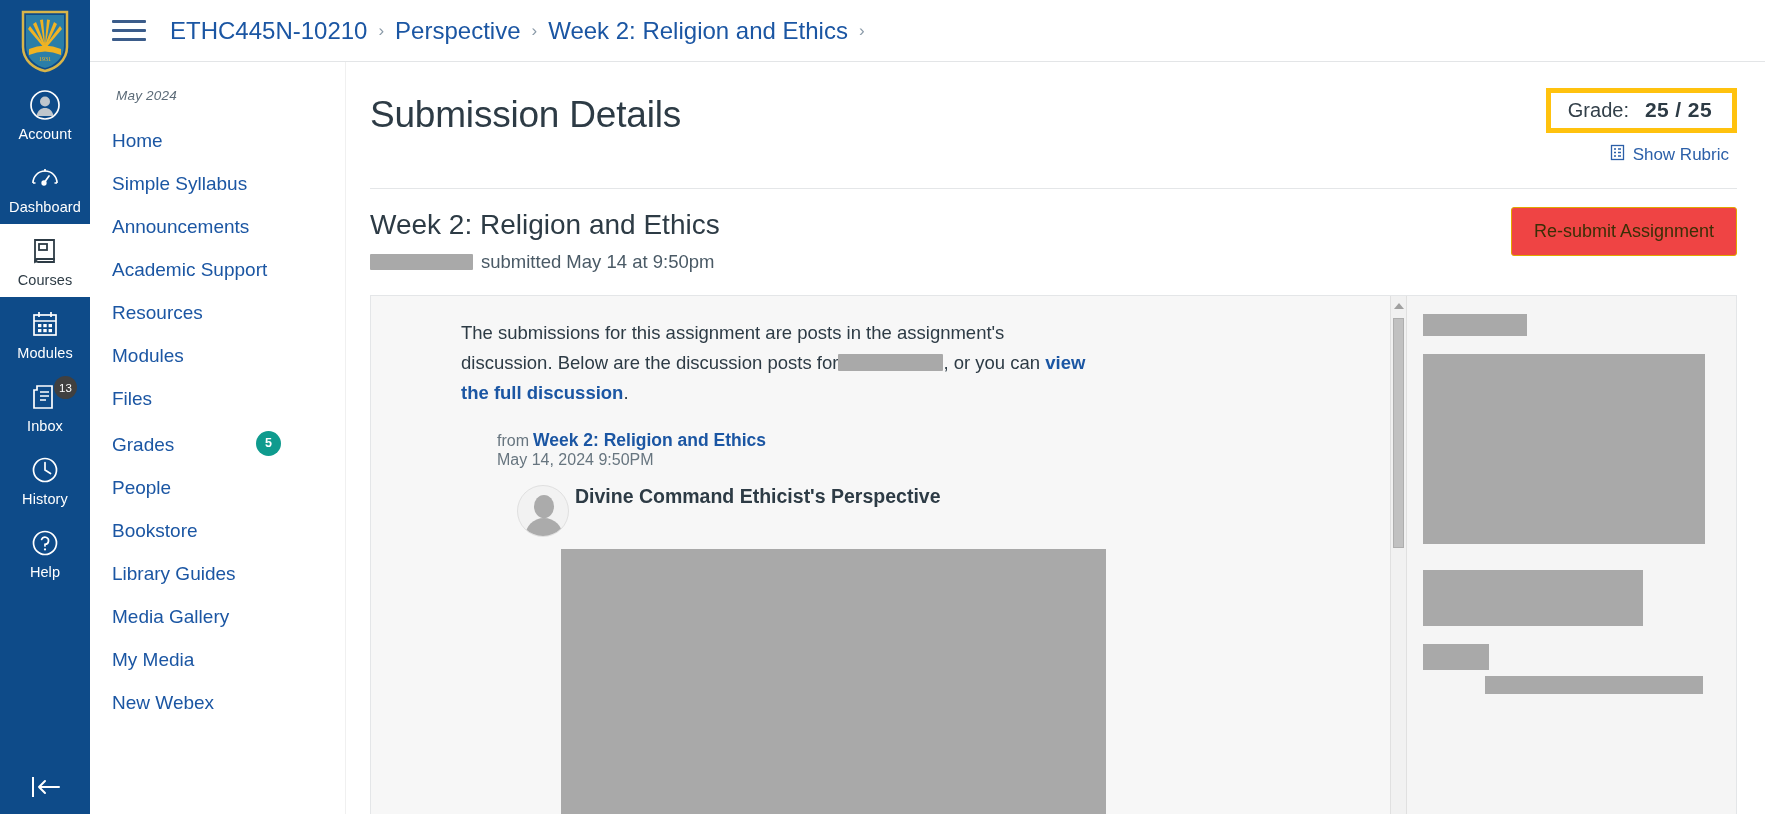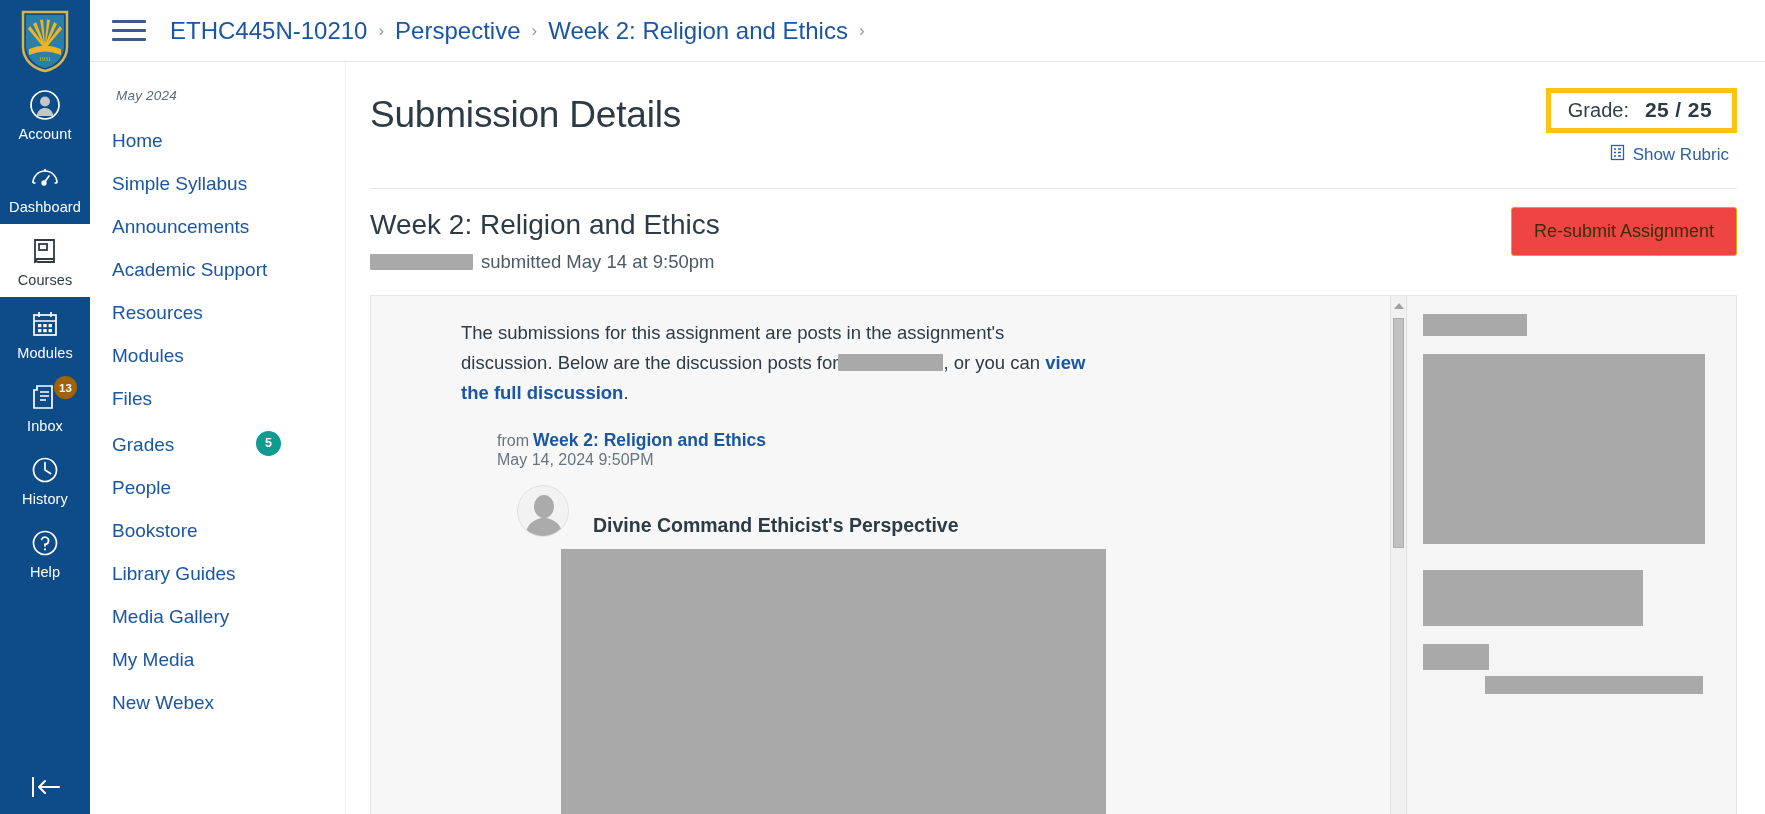--- a/index.html
+++ b/index.html
@@ -49,26 +49,26 @@
     letter-spacing: 0.1px;
   }
   .gnav-item.active { background: #ffffff; }
   .gnav-item.active .gnav-label { color: #2D3B45; }
   .gnav-item.active .gicon svg { stroke: #2D3B45; }
   .badge-inbox {
     position: absolute;
     top: 6px; right: 20px;
     min-width: 23px; height: 23px;
     border-radius: 12px;
-    background: #a16207;
+    background: #404040;
     color: #fff;
     font-size: 11.5px;
     display: flex; align-items: center; justify-content: center;
     padding: 0 5px;
-    font-weight: 700;
+    font-weight: 400;
   }
   .collapse-btn {
     position: absolute;
     bottom: 14px; left: 0; width: 90px;
     display: flex; align-items: center; justify-content: center;
     background: none; border: none; cursor: pointer;
   }
 
   
   .content-col { flex: 1 1 auto; display: flex; flex-direction: column; min-width: 0; height: 814px; background:#fff;}
@@ -207,21 +207,21 @@
   }
   .preview-intro a { color: #1B56A3; font-weight: 700; text-decoration: none; }
   .redact-inline { width: 105px; height: 17px; vertical-align: -2px; }
   .from-row {
     display: flex; align-items: baseline; justify-content: space-between;
     margin-top: 22px; padding-left: 36px; padding-right: 90px; flex-direction: column;
   }
   .from-left { font-size: 16px; color: #67757F; }
   .from-left a { color: #1B56A3; font-weight: 700; font-size: 17.5px; text-decoration: none; margin-left: 4px;}
   .from-date { font-size: 16px; color: #67757F; white-space: nowrap; }
-  .post-head { display: flex; align-items: flex-end; gap: 24px; margin-top: 16px; padding-left: 56px;}
+  .post-head { display: flex; align-items: flex-start; gap: 6px; margin-top: 16px; padding-left: 56px;}
   .avatar {
     width: 52px; height: 52px; border-radius: 50%;
     background: #F2F2F2; border: 1px solid #E0E0E0;
     position: relative; overflow: hidden; flex: 0 0 52px;
   }
   .avatar .head { position:absolute; width: 20px; height: 23px; border-radius: 50%; background: #ABABAB; left: 16px; top: 9px;}
   .avatar .body { position:absolute; width: 38px; height: 26px; border-radius: 19px 19px 0 0; background: #ABABAB; left: 7px; top: 32px;}
   .post-title { font-size: 19.5px; color: #2D3B45; font-weight: 700; }
   .post-body {
     margin-top: 12px; margin-left: 100px;

